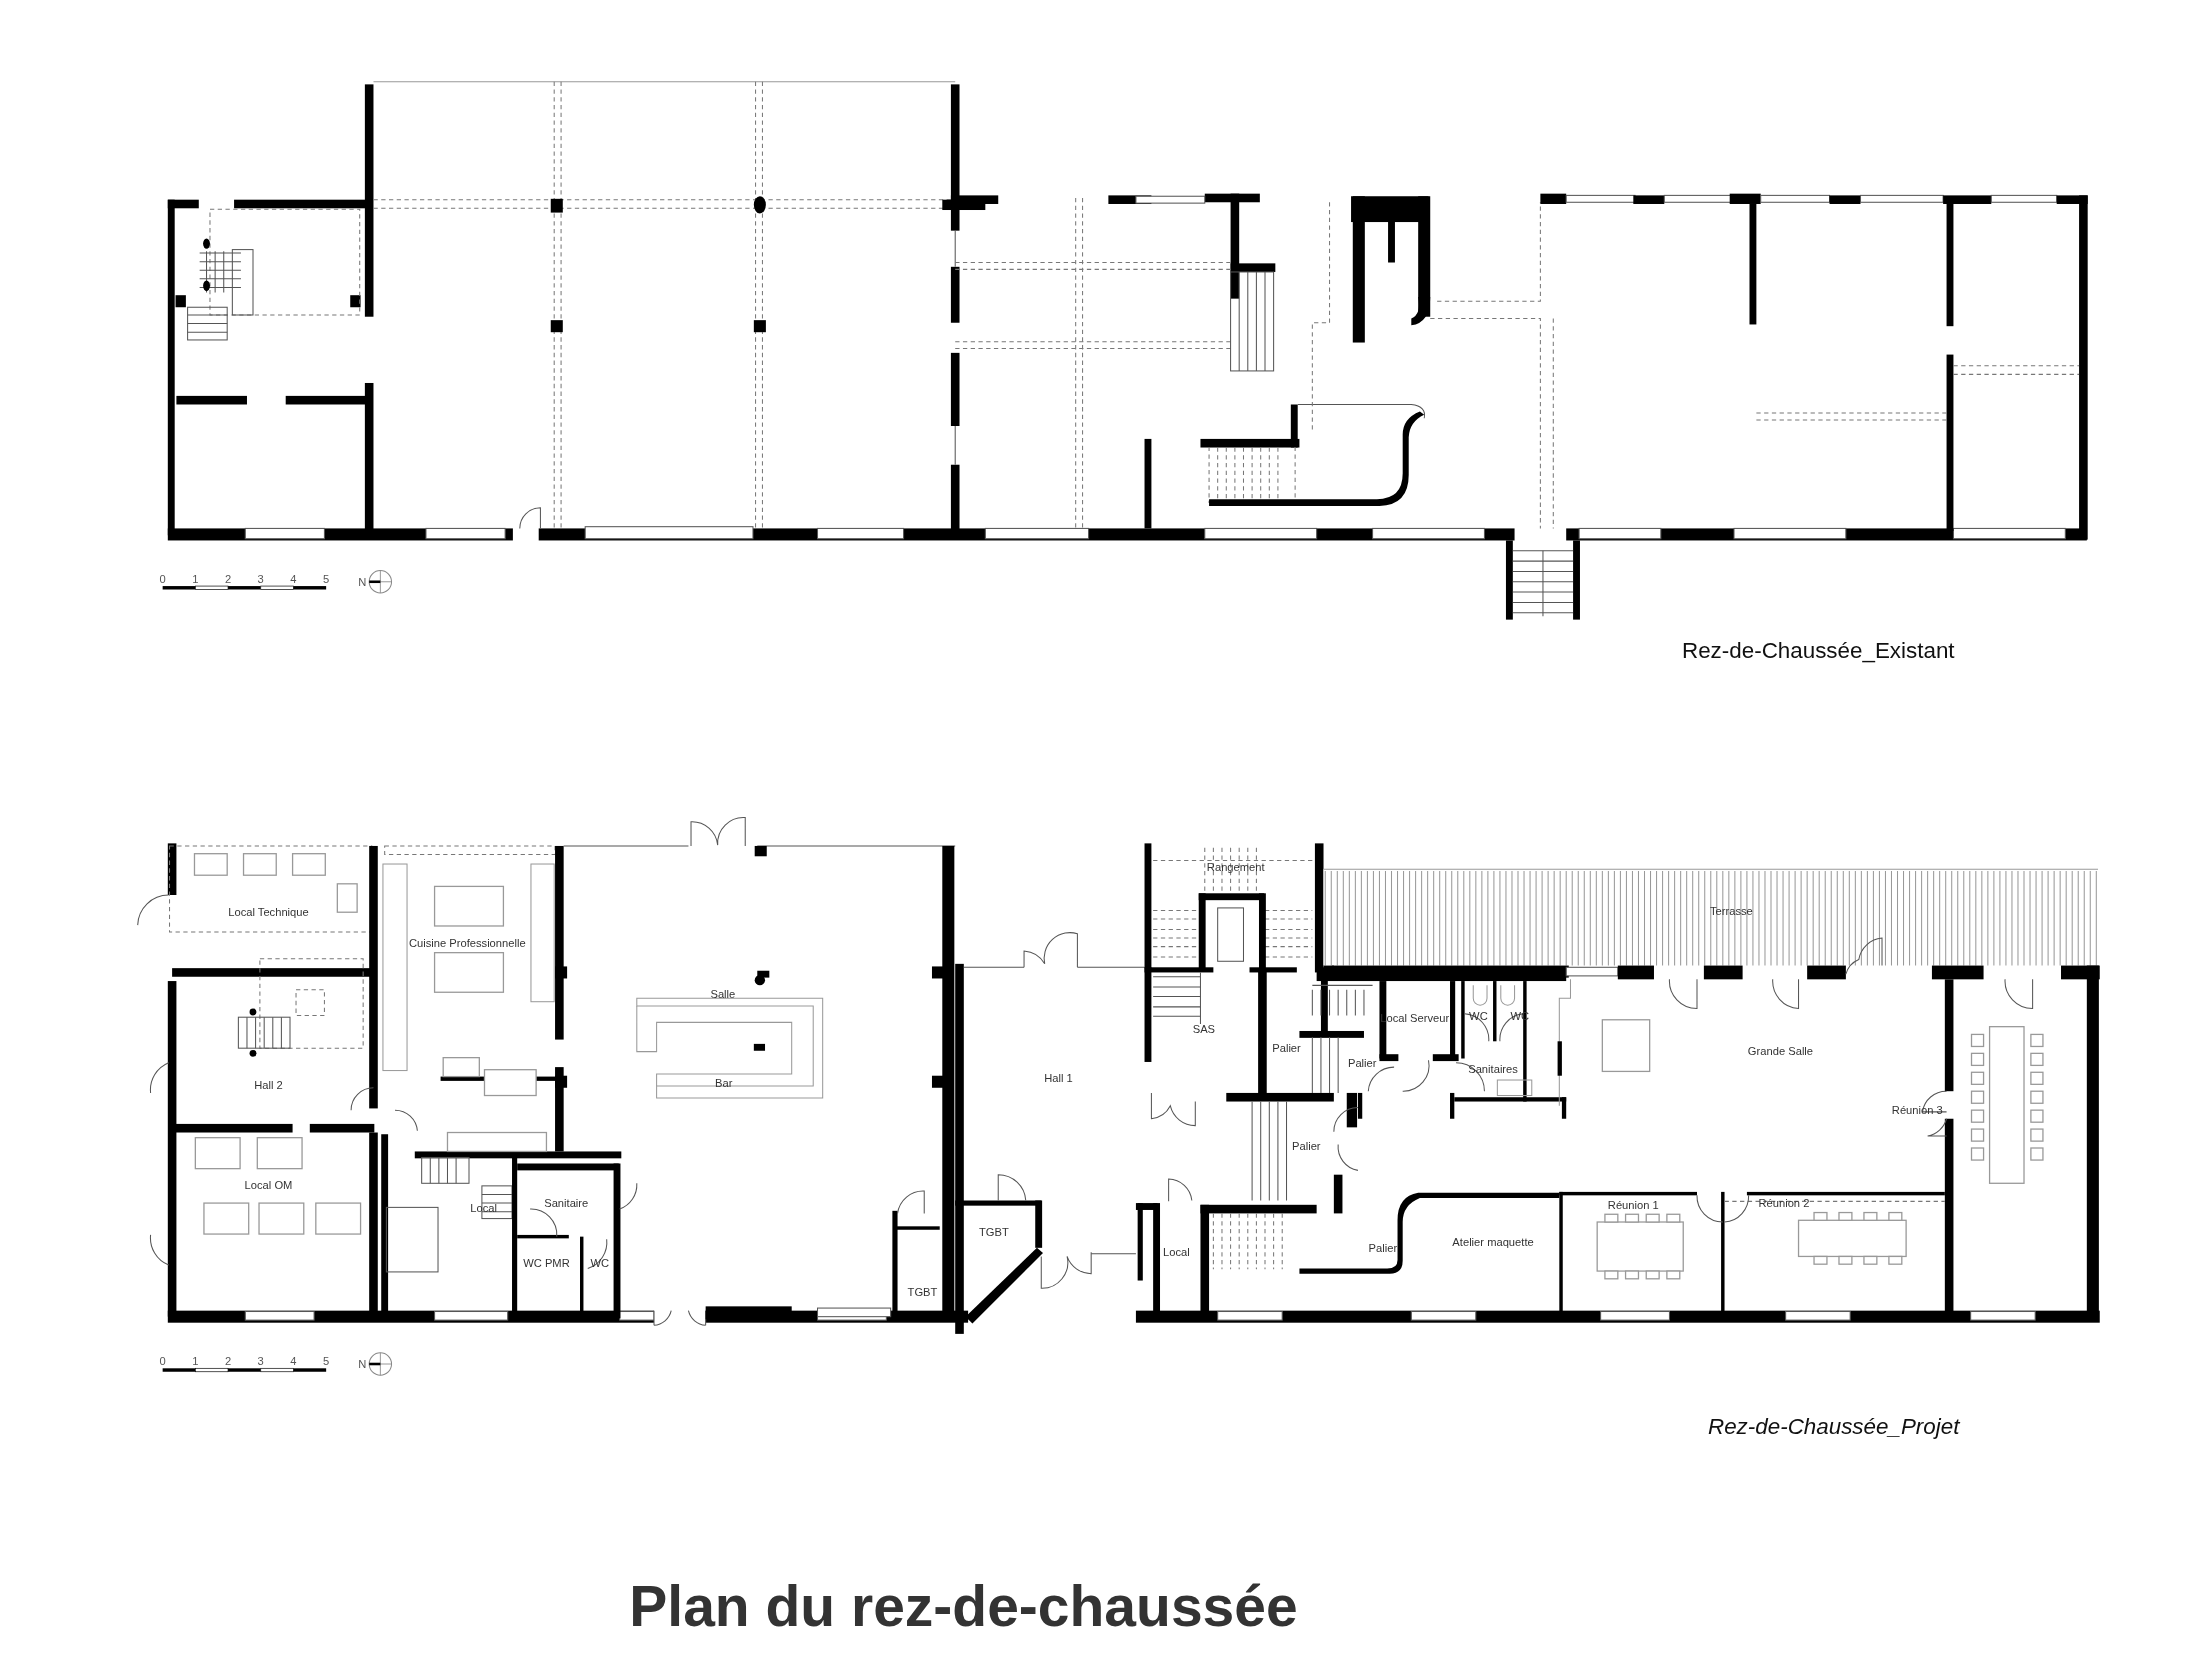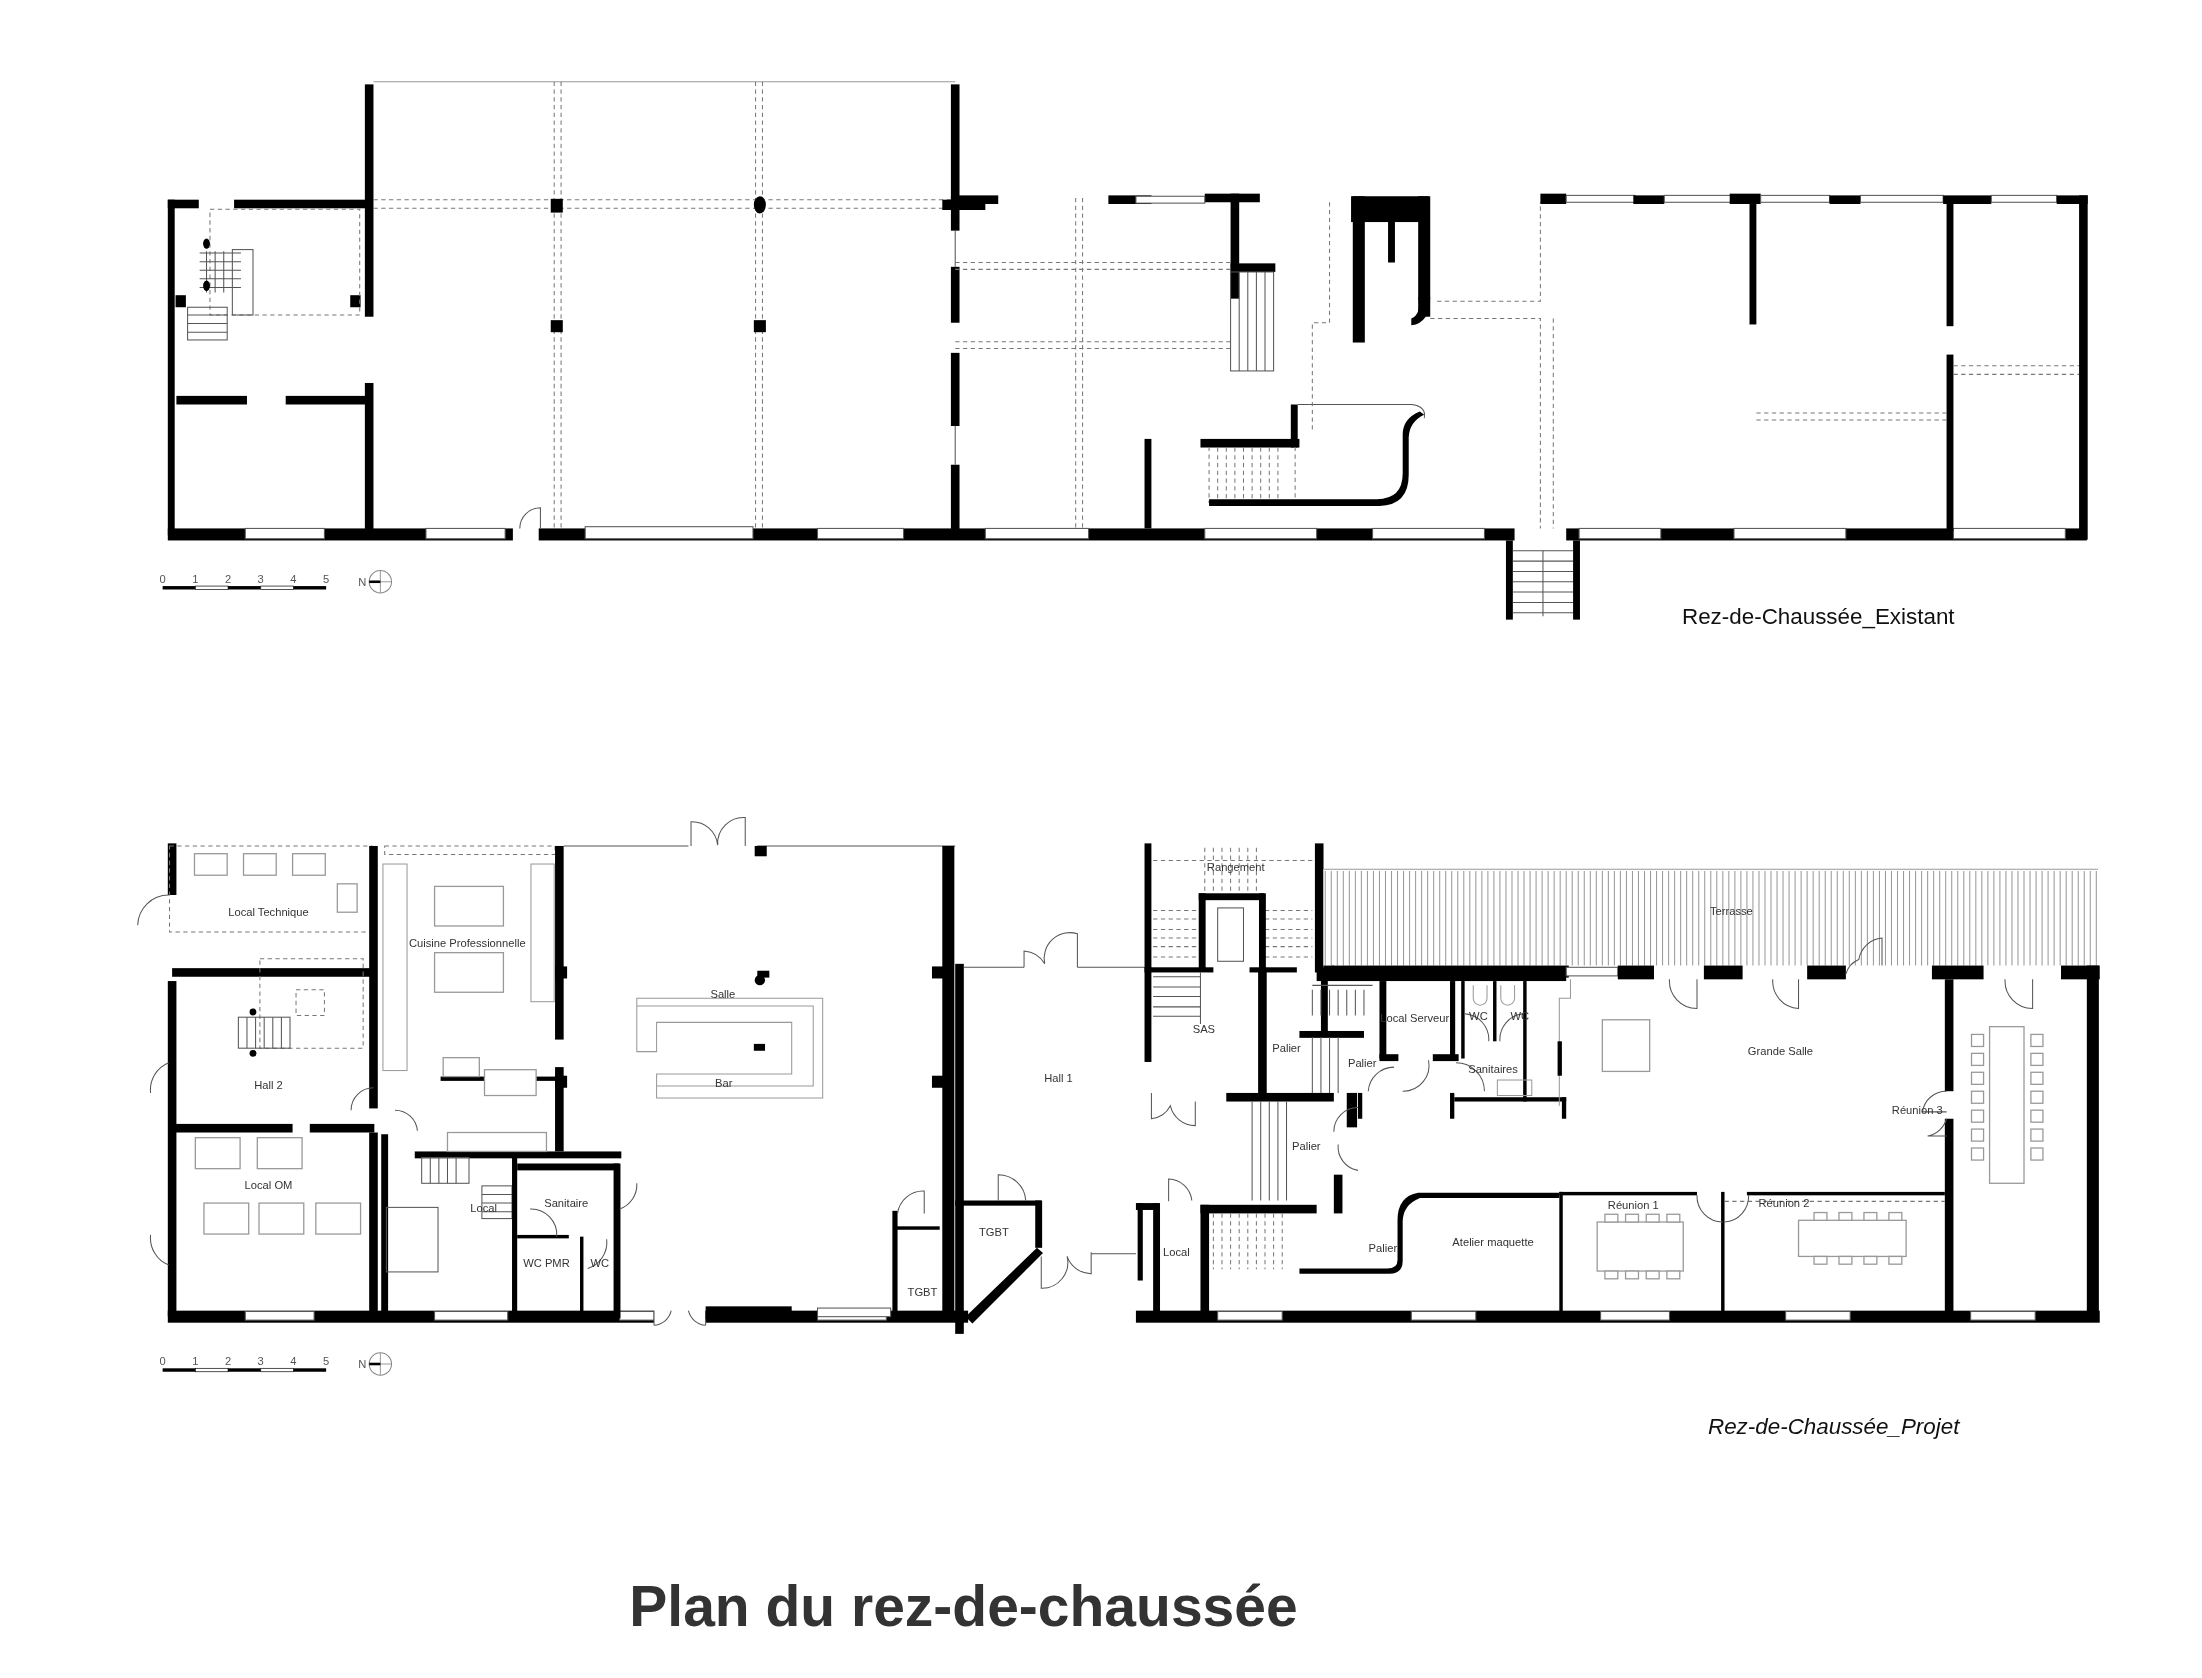--- a/index.html
+++ b/index.html
@@ -435,16 +435,16 @@
     <g>
       <circle cx="442" cy="1585" r="13" fill="none" stroke="#888" stroke-width="1.2"></circle>
       <line x1="429" y1="1585" x2="455" y2="1585" stroke="#888" stroke-width="1"></line>
       <line x1="442" y1="1572" x2="442" y2="1598" stroke="#888" stroke-width="1"></line>
       <line x1="429" y1="1585" x2="442" y2="1585" stroke="#000" stroke-width="3"></line>
       <text class="scale-num" x="421" y="1590">N</text>
     </g>
   </g>
 </svg>
 
-<div class="plan-caption" style="left:1682px; top:604px;">Rez-de-Chaussée_Existant</div>
+<div class="plan-caption" style="left:1682px; top:638px;">Rez-de-Chaussée_Existant</div>
 <div class="plan-caption" style="left:1708px; top:1414px;font-style:italic;">Rez-de-Chaussée_Projet</div>
 <div class="main-title">Plan du rez-de-chaussée</div>
 
 
 </body></html>

